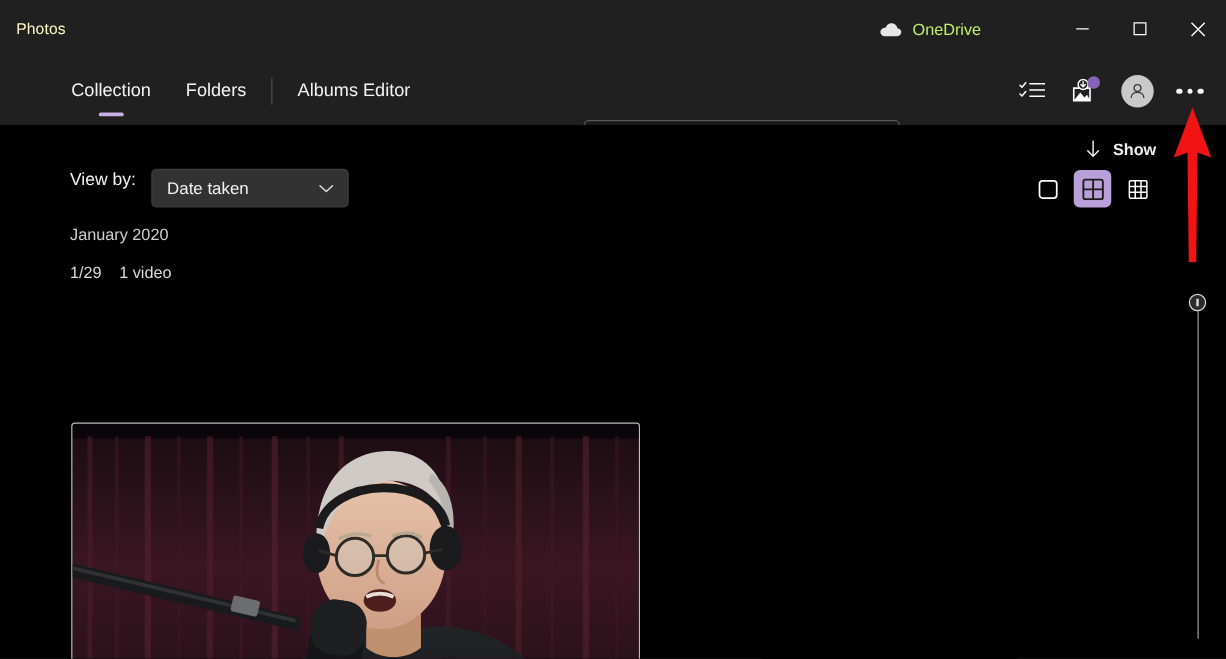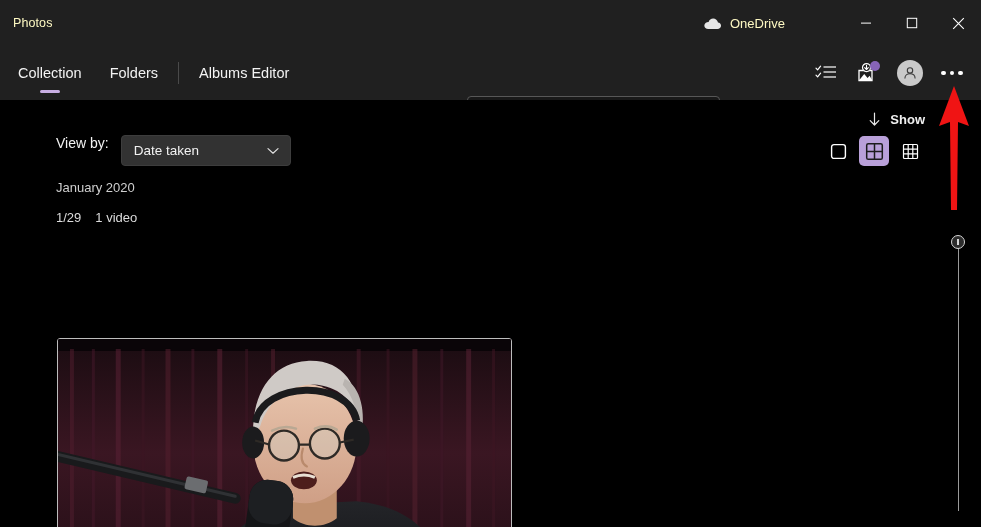--- a/index.html
+++ b/index.html
@@ -45,21 +45,21 @@
     left: 703px;
     top: 0;
     height: 46px;
     display: flex;
     align-items: center;
     gap: 8px;
     cursor: default;
   }
   .onedrive .label {
     font-size: 13px;
-    color: #fef9c3;
+    color: #bef264;
   }
   .cloud-icon {
     width: 19px;
     height: 13px;
     display: block;
   }
   .wincontrols {
     position: absolute;
     right: 0;
     top: 0;
@@ -76,20 +76,21 @@
   .wc svg { display: block; }
 
   
   .navbar {
     height: 54px;
     flex: 0 0 54px;
     background: #202020;
     display: flex;
     align-items: center;
     position: relative;
+    padding-left: 39px;
   }
   .tabs {
     display: flex;
     align-items: center;
     height: 54px;
     margin-left: 4px;
   }
   .tab {
     position: relative;
     height: 54px;
@@ -226,21 +227,21 @@
     top: 35px;
     display: flex;
     align-items: flex-start;
     gap: 12px;
   }
   .viewby-label {
     font-size: 14px;
     color: #f2f2f2;
   }
   .viewby-select {
-    width: 170px;
+    width: 158px;
     height: 31px;
     background: #323232;
     border: 1px solid #3d3d3d;
     border-radius: 4px;
     box-sizing: border-box;
     display: flex;
     align-items: center;
     justify-content: space-between;
     padding: 0 11px 0 12px;
   }

